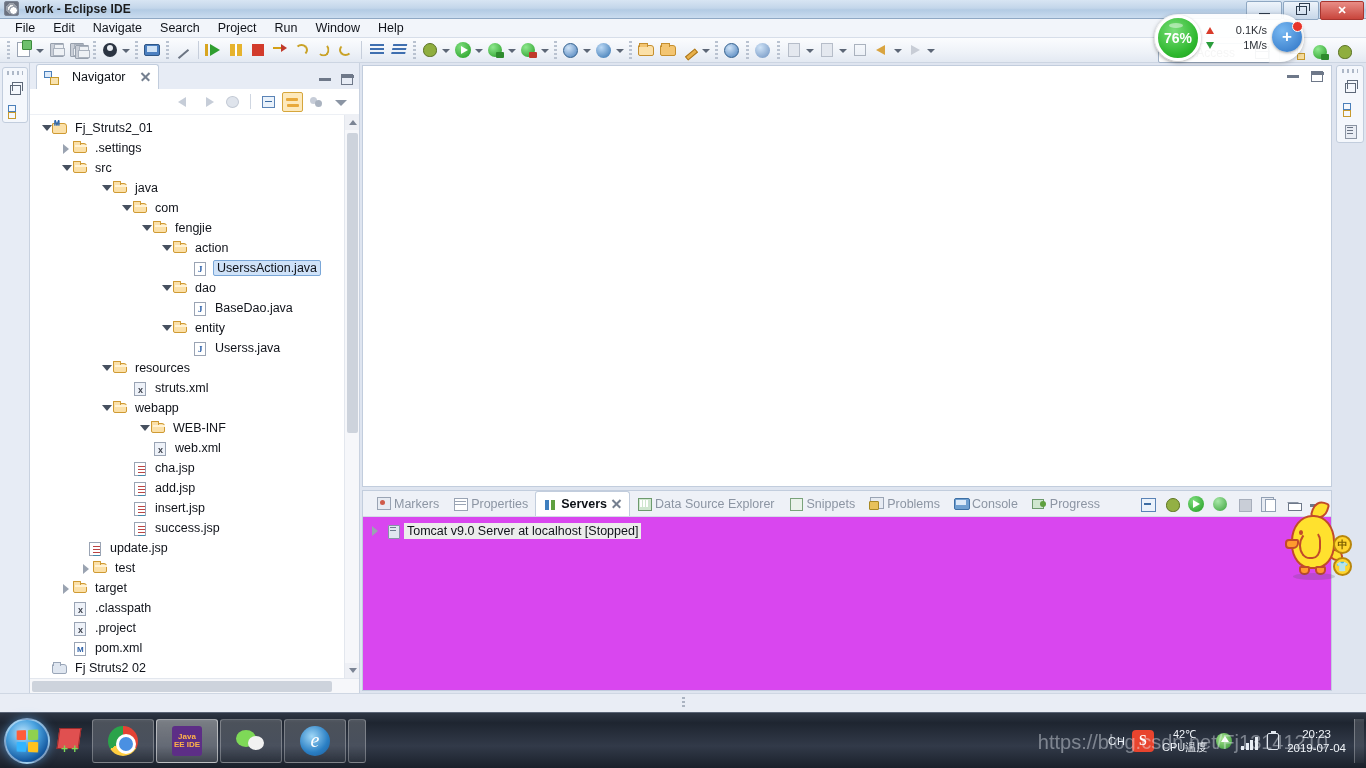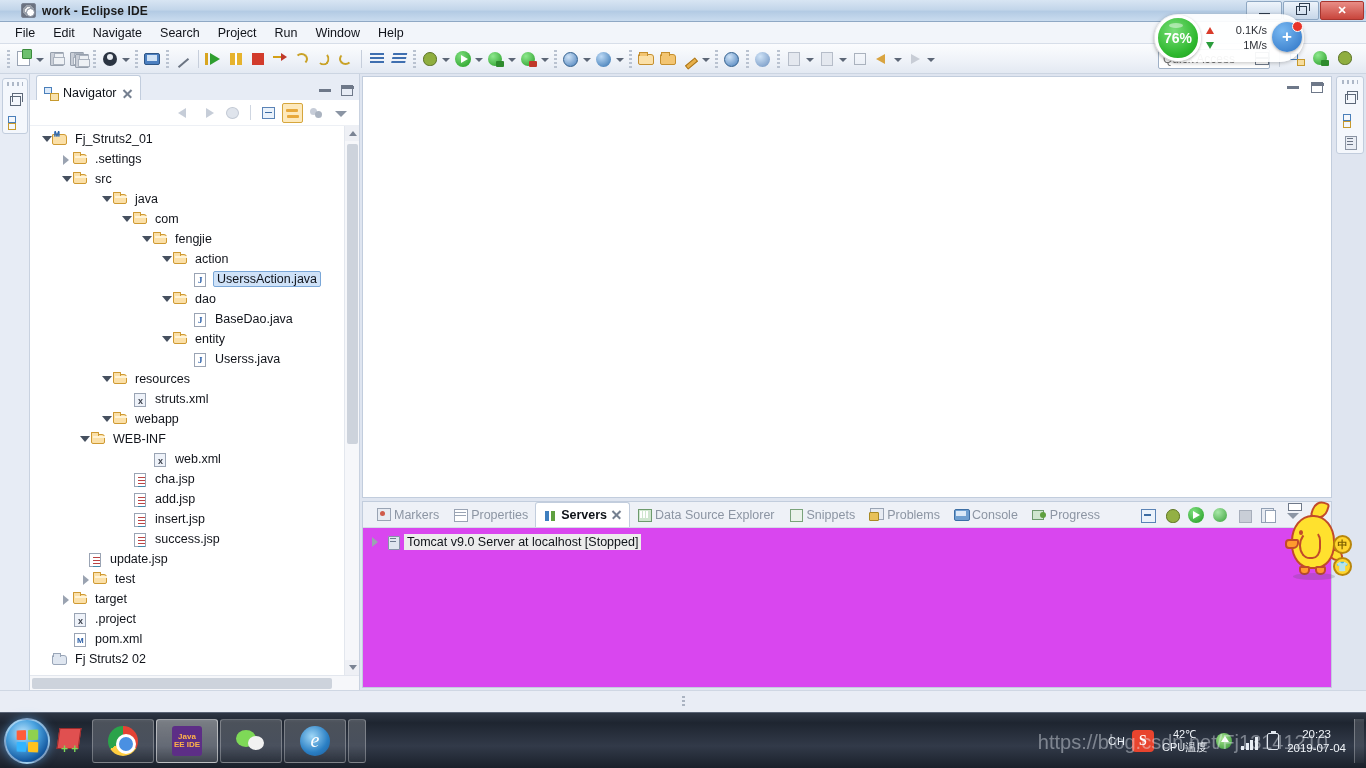--- a/index.html
+++ b/index.html
@@ -26,21 +26,21 @@
     display:flex; flex-direction:column;
   }
 
   
   #titlebar {
     height:22px; position:relative;
     background: linear-gradient(180deg,#d8e5f3 0%, #c3d6ea 45%, #b3cbe4 55%, #cadcef 100%);
     border-bottom:1px solid #8fa8c4;
     display:flex; align-items:center;
   }
-  #titlebar .tb-left { display:flex; align-items:center; gap:6px; padding-left:21px; z-index:2;}
+  #titlebar .tb-left { display:flex; align-items:center; gap:6px; padding-left:4px; z-index:2;}
   .win-icon {
     width:15px;height:15px;border-radius:2px;
     background:radial-gradient(circle at 50% 50%, #f2f2f2 0 35%, #9aa0aa 36% 60%, #6b7280 61% 100%);
     border:1px solid #7b8494;
     position:relative;
   }
   .win-icon::after{
     content:""; position:absolute; left:4px; top:4px; width:7px;height:7px;
     border-radius:50%; background:#fff; border:1px solid #7b8494;
   }
@@ -170,21 +170,21 @@
   #navigator-view {
     width:330px; display:flex; flex-direction:column; background:#fff;
     border-right:1px solid #c9d2e0;
   }
   .view-tabbar{
     height:26px; background:#e7ecf5; position:relative;
     display:flex; align-items:flex-end;
   }
   .view-tab{
     height:25px; background:#fff; border:1px solid #c2cddd; border-bottom:none;
-    border-radius:3px 3px 0 0; display:flex;align-items:flex-end;gap:5px;
+    border-radius:3px 3px 0 0; display:flex;align-items:center;gap:14px;
     padding:0 7px; margin-left:6px; position:relative;
   }
   .view-tab .tab-title{font-size:12.5px;color:#0d1117;}
   .tab-close{ width:11px;height:11px;position:relative;opacity:.75;}
   .tab-close::before,.tab-close::after{
     content:"";position:absolute;left:0;top:5px;width:11px;height:1.6px;background:#4a5costume;}
   .tab-close::before{content:"";position:absolute;left:0;top:4px;width:11px;height:1.6px;background:#48566b;transform:rotate(45deg);}
   .tab-close::after{content:"";position:absolute;left:0;top:4px;width:11px;height:1.6px;background:#48566b;transform:rotate(-45deg);}
   .ic-navview{width:14px;height:13px;position:relative;}
   .ic-navview::before{content:"";position:absolute;left:0;top:0;width:6px;height:5px;border:1.5px solid #4a7fba;background:#dceafa;}
@@ -798,21 +798,21 @@
               </span>
               <span class="tlabel">struts.xml</span>
             </div>
             <div class="trow" style="padding-left: 70px;">
               <span class="twist open"></span>
               <span class="tico">
                 <span class="f-folder"></span>
               </span>
               <span class="tlabel">webapp</span>
             </div>
-            <div class="trow" style="padding-left: 48px;">
+            <div class="trow" style="padding-left: 108px;">
               <span class="twist open"></span>
               <span class="tico">
                 <span class="f-folder"></span>
               </span>
               <span class="tlabel">WEB-INF</span>
             </div>
             <div class="trow" style="padding-left: 110px;">
               <span class="twist "></span>
               <span class="tico">
                 <span class="f-xml"></span>
@@ -860,20 +860,27 @@
                 <span class="f-folder"></span>
               </span>
               <span class="tlabel">test</span>
             </div>
             <div class="trow" style="padding-left: 30px;">
               <span class="twist closed"></span>
               <span class="tico">
                 <span class="f-folder"></span>
               </span>
               <span class="tlabel">target</span>
+            </div>
+            <div class="trow" style="padding-left: 30px;">
+              <span class="twist "></span>
+              <span class="tico">
+                <span class="f-xml"></span>
+              </span>
+              <span class="tlabel">.classpath</span>
             </div>
             <div class="trow" style="padding-left: 30px;">
               <span class="twist "></span>
               <span class="tico">
                 <span class="f-xml"></span>
               </span>
               <span class="tlabel">.project</span>
             </div>
             <div class="trow" style="padding-left: 30px;">
               <span class="twist "></span>

